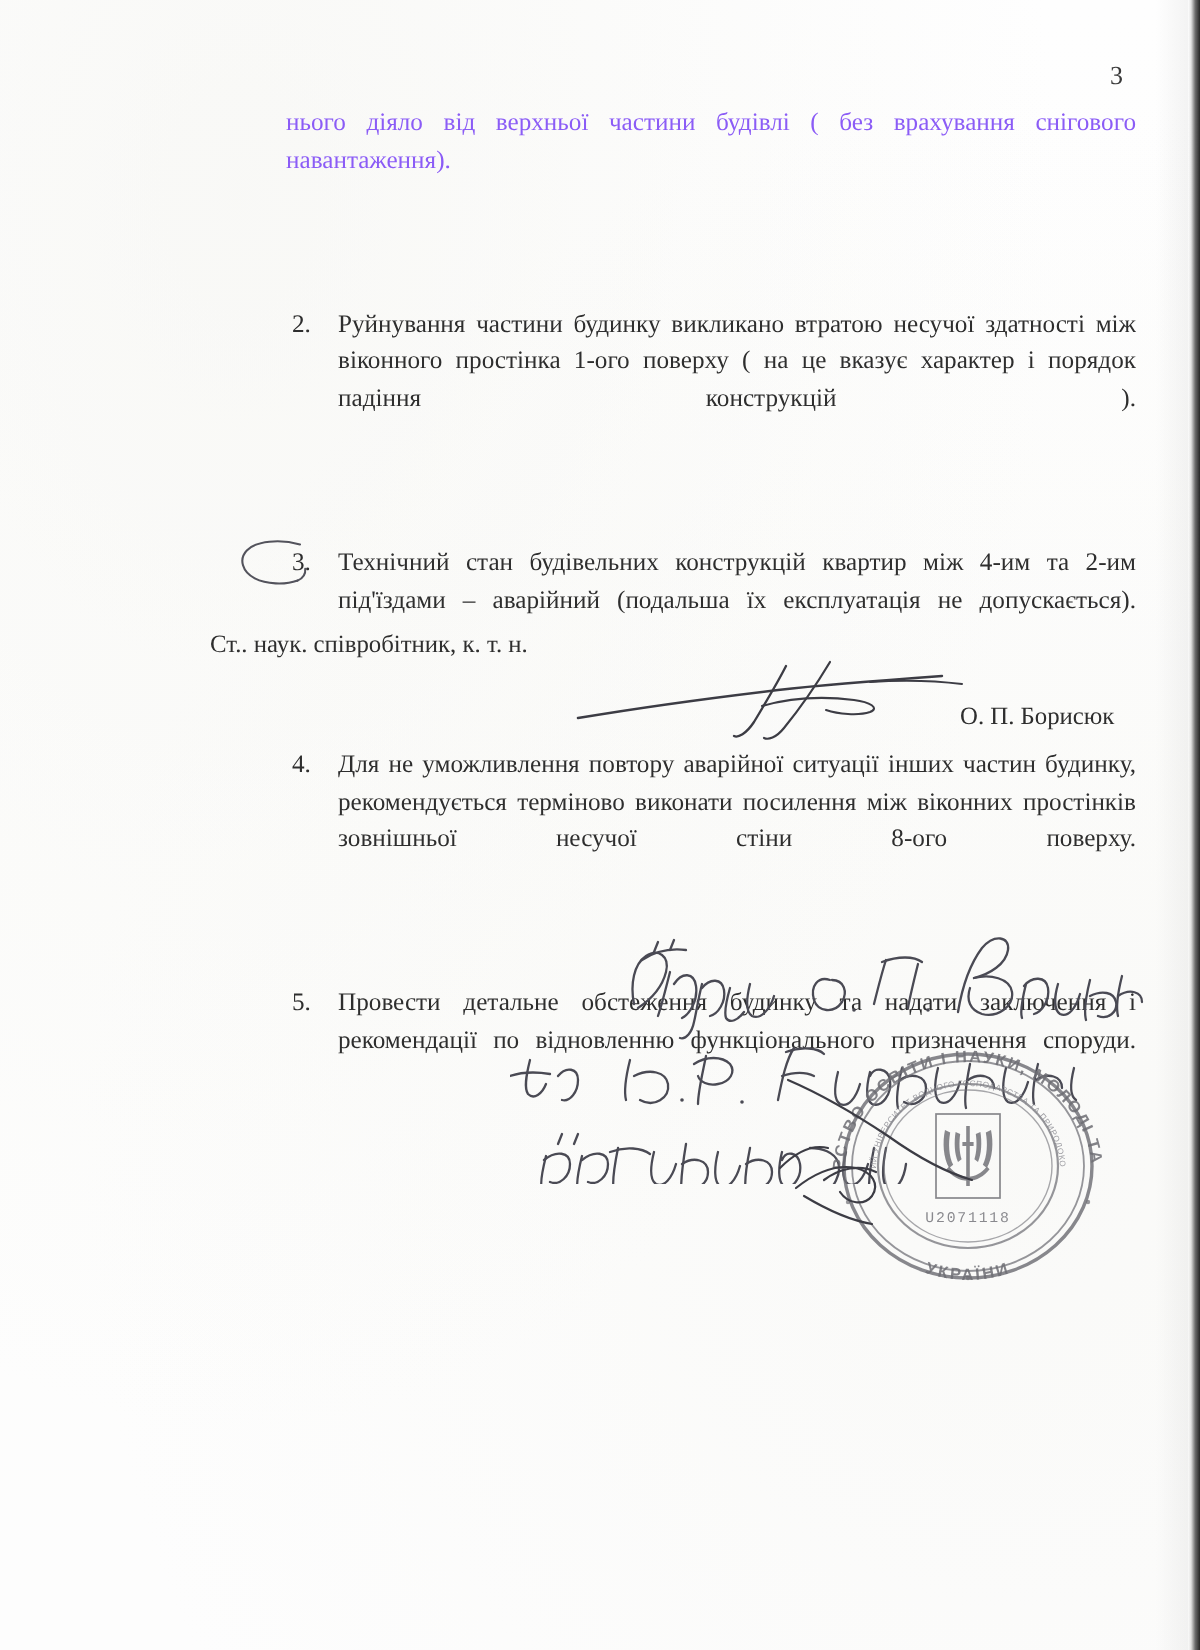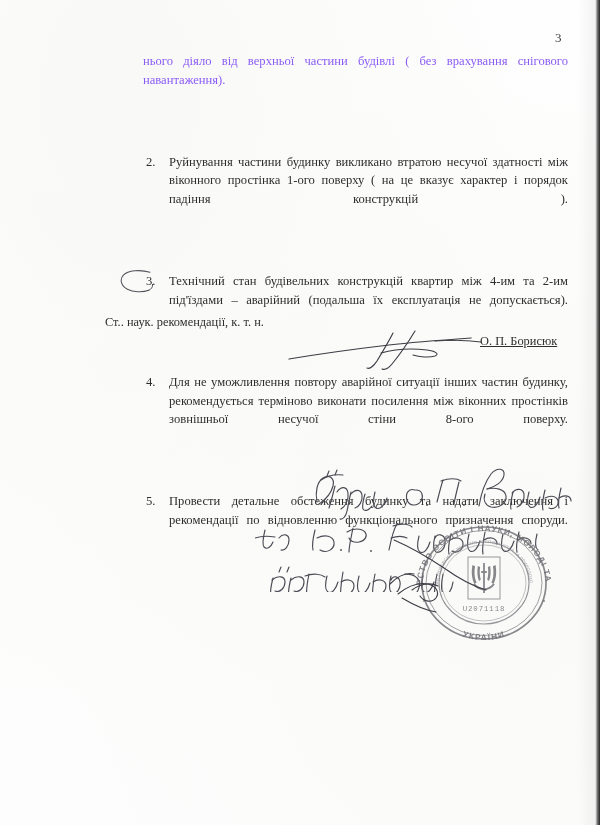--- a/index.html
+++ b/index.html
@@ -211,31 +211,31 @@
 
       <li>
         <span class="marker">5.</span>
         <span class="itext">Провести детальне обстеження будинку та надати заключення і рекомендації по відновленню    функціонального призначення споруди.</span>
       </li>
 
     </ol>
   </div>
 
   <div class="sig-block" style="top:315px;">
-    <div class="sig-role">Ст.. наук. рекомендації, к. т. н.</div>
+    <div class="sig-role">Ст.. наук. співробітник, к. т. н.</div>
 
     <svg class="sig-ink" style="left:180px; top:14px;" width="215" height="42" viewBox="0 0 215 42">
       <path d="M4 30 C34 25, 70 20, 104 16 C130 13, 158 11, 186 9" fill="none" stroke="#3c3c44" stroke-width="1.25" stroke-linecap="round"></path>
       <path d="M108 4 C104 12, 98 22, 92 32 C88 38, 84 40, 82 39" fill="none" stroke="#3c3c44" stroke-width="1.15" stroke-linecap="round"></path>
       <path d="M130 2 C124 12, 116 24, 107 35 C103 40, 99 41, 97 40" fill="none" stroke="#3c3c44" stroke-width="1.1" stroke-linecap="round"></path>
       <path d="M96 24 C110 20, 126 19, 142 21 C150 22, 155 25, 150 27 C144 29, 134 28, 128 26" fill="none" stroke="#3c3c44" stroke-width="1.05" stroke-linecap="round"></path>
       <path d="M150 12 C164 11, 180 11, 196 13" fill="none" stroke="#3c3c44" stroke-width="1.0" stroke-linecap="round"></path>
     </svg>
 
-    <div class="sig-name" style="left:375px; top:19px;text-decoration:underline;">О. П. Борисюк</div>
+    <div class="sig-name" style="left:375px; top:36px;">О. П. Борисюк</div>
   </div>
 
 
   <div class="hand-note">
     <span class="sr-only">Підписи О. П. Борисюка та Ю. Ф. Федорчука підтверджую</span>
 
     <svg width="320" height="130" viewBox="0 0 320 130">
       <g fill="none" stroke="#4a4a54" stroke-width="1.15" stroke-linecap="round" stroke-linejoin="round">
 
         <path d="M62 40 C60 30, 62 20, 68 16 C74 12, 80 16, 78 24 C76 32, 70 38, 64 42"></path>

